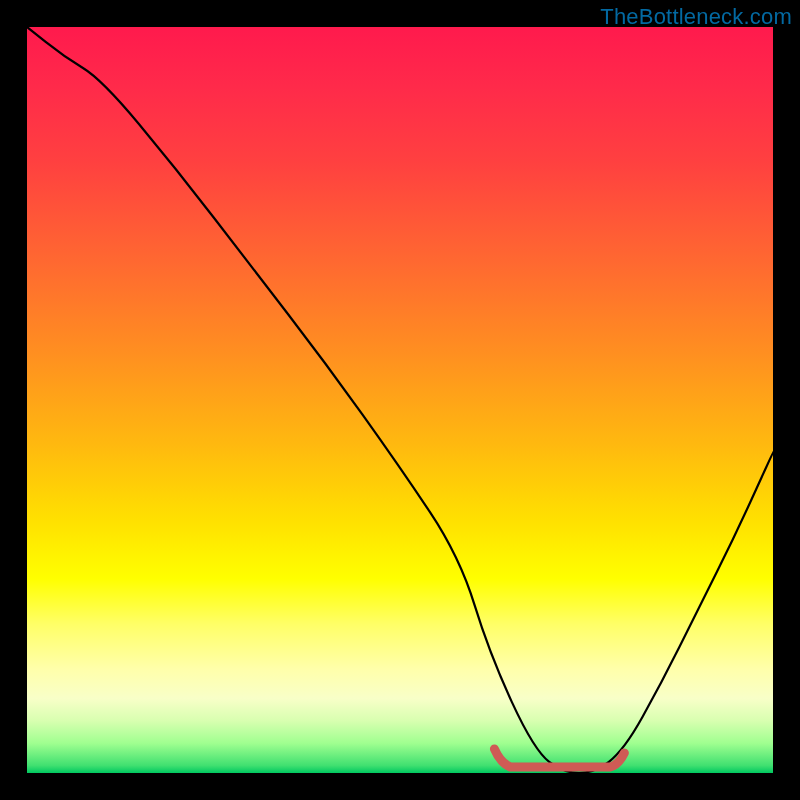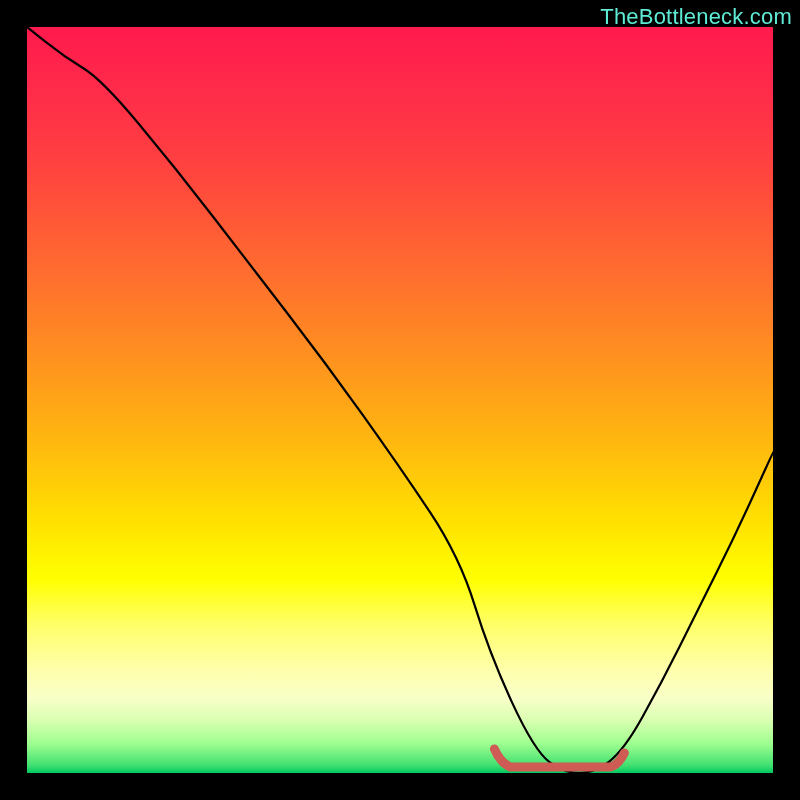--- a/index.html
+++ b/index.html
@@ -52,21 +52,21 @@
   svg.curve {
     position: absolute;
     inset: 0;
     width: 100%;
     height: 100%;
   }
   .watermark {
     position: absolute;
     top: 4px;
     right: 8px;
-    color: #5eead4;
+    color: #0369a1;
     font-size: 22px;
     font-weight: 500;
     letter-spacing: 0.2px;
   }
 </style>
 </head>
 <body>
 
 <div class="frame">
 

